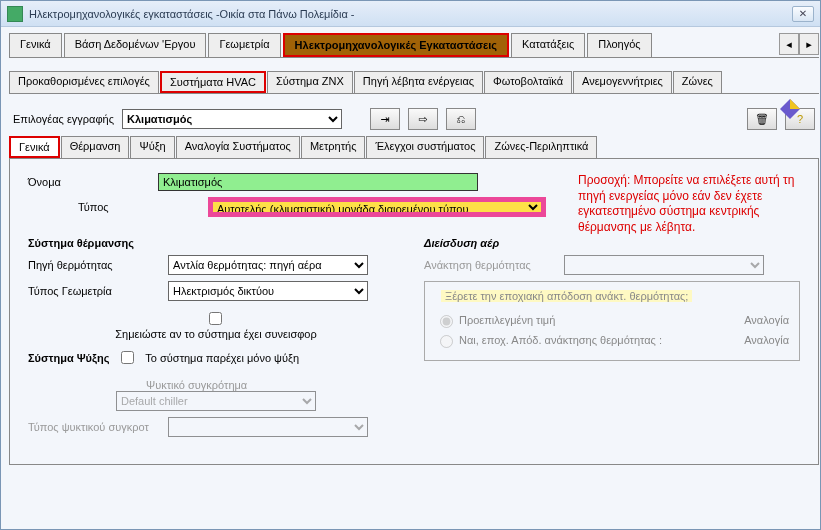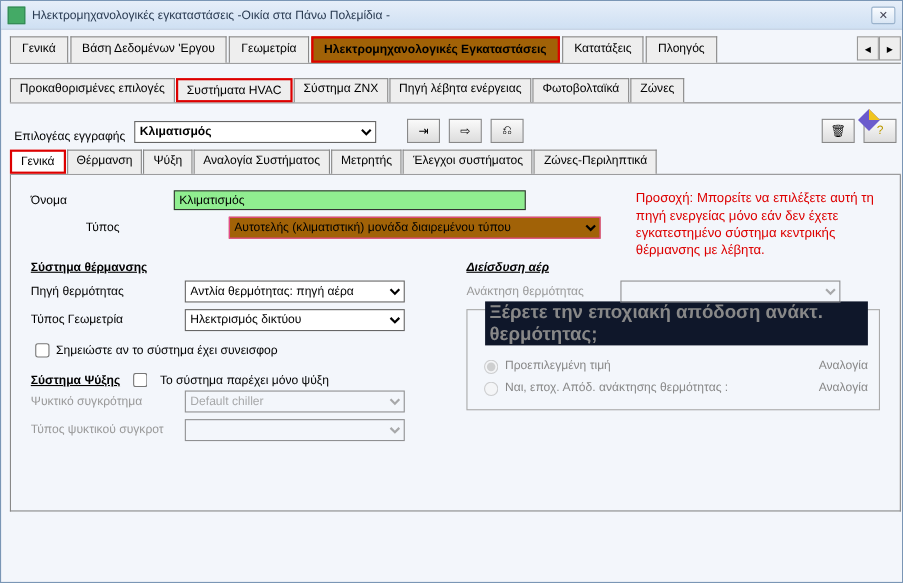--- a/index.html
+++ b/index.html
@@ -17,61 +17,61 @@
 .tabs-main .tab.active { background: #a16207; font-weight: bold; }
 .tabs-main .tab.highlight { border: 2px solid #d00; font-weight: bold; }
 .tabs-main .scroll-btn { width: 20px; height: 22px; border:1px solid #999; background:#eee; display:flex; align-items:center; justify-content:center; }
 
 .tabs-sub { display: flex; border-bottom: 1px solid #888; margin-top: 13px; }
 .tabs-sub .tab { padding: 3px 8px; border: 1px solid #888; border-bottom: none; margin-right: 1px; background: #eee; cursor: pointer; }
 .tabs-sub .tab.highlight { border: 2px solid #d00; }
 
 .corner-icon { position: absolute; right: 18px; top: 96px; width: 24px; height: 24px; }
 
-.record-row { display: flex; align-items: flex-end; gap: 8px; margin: 14px 4px 6px 4px; }
+.record-row { display: flex; align-items: center; gap: 8px; margin: 14px 4px 6px 4px; }
 .record-row .label { font-size: 11px; }
 .record-row select { width: 220px; height: 20px; border:1px solid #666; }
 .record-row .mini-btn { width: 30px; height: 22px; border:1px solid #888; background: linear-gradient(#fafafa,#ddd); display:flex; align-items:center; justify-content:center; }
 
 .tabs-inner { display: flex; border-bottom: 1px solid #888; margin-top: 4px; }
 .tabs-inner .tab { padding: 3px 8px; border: 1px solid #888; border-bottom: none; margin-right: 1px; background: #eee; cursor: pointer; }
 .tabs-inner .tab.active { background: #fff; border: 2px solid #d00; }
 
 .form-area { border: 1px solid #888; border-top: none; padding: 14px 18px 18px 18px; background: #f3f6fb; position: relative; height: 306px; }
 
 .form-row { display: flex; align-items: center; margin-bottom: 6px; }
 .form-row .lbl { width: 130px; }
 .form-row .lbl2 { width: 140px; }
 .green-input { background: #90ee90; border: 1px solid #333; height: 18px; padding: 1px 4px; width: 320px; }
-.green-select { background: #a16207; border: 1px solid #ec4899; height: 20px; width: 338px; }
+.green-select { background: #fde047; border: 5px solid #ec4899; height: 20px; width: 338px; }
 .warning { color: #d00; font-size: 12px; line-height: 1.3; position: absolute; right: 20px; top: 14px; width: 220px; }
 
-.section-title { font-weight: bold; margin-top: 10px; margin-bottom: 6px; text-decoration: underline; }
+.section-title { font-weight: bold; margin-top: 10px; margin-bottom: 6px; }
 .cols { display: flex; gap: 20px; }
 .col { flex: 1; }
 
 .plain-select { border: 1px solid #666; height: 20px; width: 200px; background: #fff; }
 .plain-select.disabled { color: #888; background: #f3f6fb; }
 
-.checkbox-row { display:flex; align-items:center; margin: 8px 0; }
+.checkbox-row { display:flex; align-items:center; margin: 8px 0; flex-direction: column; }
 .checkbox-row input { margin-right: 6px; }
 
 .fieldset { border: 1px solid #aaa; padding: 8px 10px; margin-top: 4px; }
-.fieldset .legend { color: #888; font-size: 17px; margin: -16px 0 6px 6px; background: #0f172a; display: inline-block; padding: 0 4px; font-weight: bold; }
+.fieldset .legend { color: #888; font-size: 11px; margin: -16px 0 6px 6px; background: #fef9c3; display: inline-block; padding: 0 4px; }
 .radio-row { display:flex; align-items:center; margin: 4px 0; color: #888; }
 .radio-row input { margin-right: 6px; }
 .ratio { margin-left: auto; }
 
 .disabled-text { color: #999; }
 
 .recordnav { display:flex; align-items:center; gap:2px; margin-top: 8px; padding: 3px 4px; }
 .recordnav .btn { width: 22px; height: 20px; border:1px solid #888; background:#eee; display:flex; align-items:center; justify-content:center; font-size:10px; }
 .recordnav input { width: 50px; height: 18px; text-align: right; border:1px solid #888; padding-right:3px; }
 
-.underline-label { text-decoration: underline; font-weight:bold; }
+.underline-label { font-weight:bold; }
 </style>
 </head>
 <body>
 
 <div class="window">
   <div class="titlebar">
     <div class="icon"></div>
     <div class="title">Ηλεκτρομηχανολογικές εγκαταστάσεις -Οικία στα Πάνω Πολεμίδια -</div>
     <div class="win-controls">
       <div class="win-btn">✕</div>
@@ -91,20 +91,21 @@
         <div class="scroll-btn">▸</div>
       </div>
     </div>
 
     <div class="tabs-sub">
       <div class="tab">Προκαθορισμένες επιλογές</div>
       <div class="tab highlight">Συστήματα HVAC</div>
       <div class="tab">Σύστημα ZNX</div>
       <div class="tab">Πηγή λέβητα ενέργειας</div>
       <div class="tab">Φωτοβολταϊκά</div>
+      <div class="tab">Ανεμογεννήτριες</div>
       <div class="tab">Ζώνες</div>
     </div>
 
     <svg class="corner-icon" viewBox="0 0 24 24">
         <polygon points="12,2 22,12 12,22 2,12" fill="#6a5acd"></polygon>
         <polygon points="12,2 22,12 12,12" fill="#f0c420"></polygon>
       </svg>
 
     <div class="record-row">
       <span class="label">Επιλογέας εγγραφής</span>
@@ -159,21 +160,21 @@
           <div class="checkbox-row">
             <input type="checkbox" style="">
             <span>Σημειώστε αν το σύστημα έχει συνεισφορ</span>
           </div>
 
           <div style="display:flex; align-items:center; gap:8px;">
             <span class="underline-label">Σύστημα Ψύξης</span>
             <input type="checkbox" style="">
             <span>Το σύστημα παρέχει μόνο ψύξη</span>
           </div>
-          <div class="form-row disabled-text" style="margin-top:0;">
+          <div class="form-row disabled-text" style="margin-top:12px;flex-direction:column;">
             <span class="lbl2">Ψυκτικό συγκρότημα</span>
             <select class="plain-select disabled" disabled=""><option>Default chiller</option></select>
           </div>
           <div class="form-row disabled-text">
             <span class="lbl2">Τύπος ψυκτικού συγκροτ</span>
             <select class="plain-select disabled" disabled=""><option></option></select>
           </div>
         </div>
 
         <div class="col">

